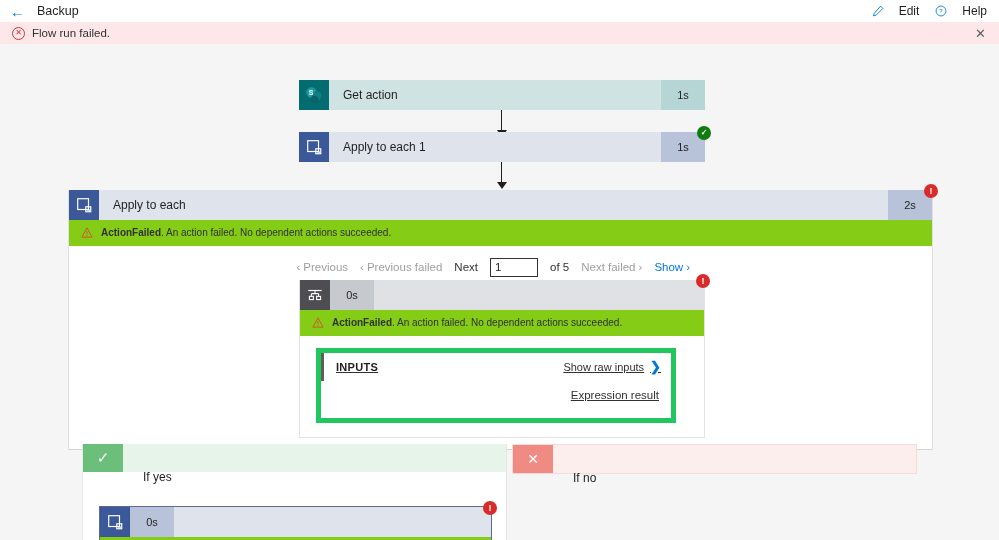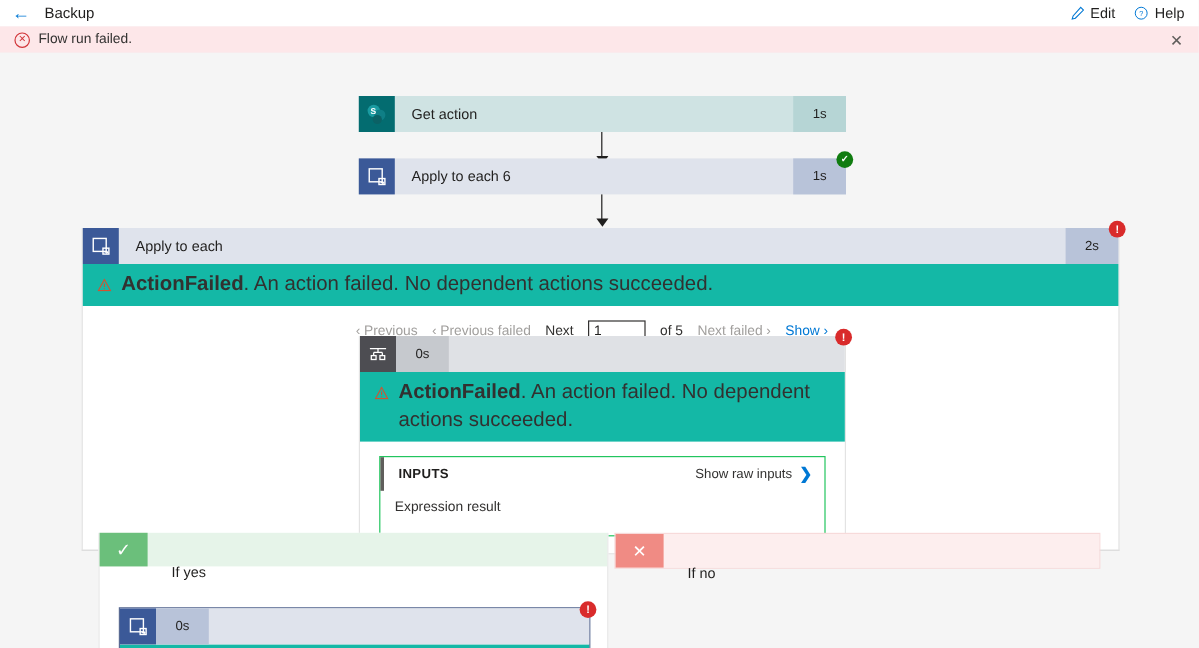--- a/index.html
+++ b/index.html
@@ -24,21 +24,21 @@
   .cmd-left { display: flex; align-items: center; gap: 12px; }
   .back-arrow {
     color: #0078d4; font-size: 15px; line-height: 1;
     cursor: pointer; font-weight: 400;
   }
   .cmd-title { font-size: 12.5px; color: #201f1e; text-align: center; }
   .cmd-right {
     margin-left: auto; display: flex; align-items: center; gap: 16px;
   }
   .cmd-btn {
-    display: flex; align-items: center; gap: 5px;
+    display: flex; align-items: center; gap: 15px;
     font-size: 12px; color: #201f1e; cursor: pointer;
   }
   .cmd-btn .gl { color: #0078d4; display: flex; align-items: center; }
 
   
   .banner {
     height: 22px;
     background: #fde7e9;
     display: flex; align-items: center;
     padding: 0 10px 0 12px;
@@ -110,24 +110,24 @@
   }
   .arrowhead {
     position: absolute; width: 0; height: 0;
     border-left: 5px solid transparent;
     border-right: 5px solid transparent;
     border-top: 7px solid #201f1e;
   }
 
   
   .errstrip {
-    background: #14b8a6;
+    background: #84cc16;
     display: flex; align-items: flex-start;
     padding: 6px 10px 6px 12px;
-    font-size: 17px; color: #323130; line-height: 1.35;
+    font-size: 10px; color: #323130; line-height: 1.35;
   }
   .warn-ico {
     flex: 0 0 auto; margin-right: 8px; margin-top: 1px;
     width: 12px; height: 11px;
   }
   .errstrip b { font-weight: bold; }
 
   
   #apply-each-outer {
     position: absolute; left: 68px; top: 146px; width: 865px;
@@ -155,38 +155,39 @@
   }
 
   
   #condition-card {
     position: absolute; left: 299px; top: 236px; width: 406px;
     background: #ffffff;
     border: 1px solid #e3e3e3;
     border-top: none;
   }
   .inputs-box {
-    margin: 12px 16px 14px 16px;
-    border: 1px solid #22c55e;
+    margin: 12px 28px 14px 16px;
+    border: 5px solid #22c55e;
     background: #ffffff;
+    text-decoration: underline;
   }
   .inputs-head {
     display: flex; align-items: center;
     height: 28px; padding: 0 10px 0 12px;
     border-left: 3px solid #605e5c;
     position: relative;
   }
   .inputs-title { font-size: 11px; font-weight: bold; letter-spacing: .3px; color: #201f1e; }
   .raw-link {
     margin-left: auto; display: flex; align-items: center; gap: 6px;
     font-size: 11px; color: #323130; cursor: pointer;
   }
   .raw-link .chev { color: #0078d4; font-size: 13px; font-weight: bold; }
   .inputs-body { padding: 8px 12px 12px 12px; }
-  .field-label { font-size: 11.5px; color: #323130; margin-bottom: 5px; }
+  .field-label { font-size: 11.5px; color: #323130; margin-bottom: 5px; text-align: right; }
   .field-value {
     border: 1px solid #e6e6e6; background: #fff;
     height: 22px; display: flex; align-items: center;
     padding: 0 8px; font-family: "Liberation Mono", monospace;
     font-size: 11px; color: #0050b3;
   }
 
   
   .branch-head {
     display: flex; align-items: stretch; height: 28px;
@@ -282,21 +283,21 @@
   <div style="position:absolute; left:299px; top:88px; width:406px;">
     <div class="card-head c-ae">
       <div class="badge ok">✓</div>
       <div class="card-icon">
         <svg width="18" height="18" viewBox="0 0 20 20">
           <rect x="3" y="3" width="12" height="12" fill="none" stroke="#ffffff" stroke-width="1.3"></rect>
           <rect x="12" y="12" width="5.5" height="5.5" fill="none" stroke="#ffffff" stroke-width="1.3"></rect>
           <path d="M13.5 15.8 h2.3 M15.2 14.6 l1.2 1.2 -1.2 1.2" fill="none" stroke="#ffffff" stroke-width="1.1"></path>
         </svg>
       </div>
-      <div class="card-title">Apply to each 6</div>
+      <div class="card-title">Apply to each 1</div>
       <div class="card-dur">1s</div>
     </div>
   </div>
 
   <div class="connector" style="left:501px; top:118px; height:22px;"></div>
   <div class="arrowhead" style="left:497px; top:138px;"></div>
 
   <div id="apply-each-outer">
     <div class="card-head c-ae">
       <div class="badge err">!</div>

